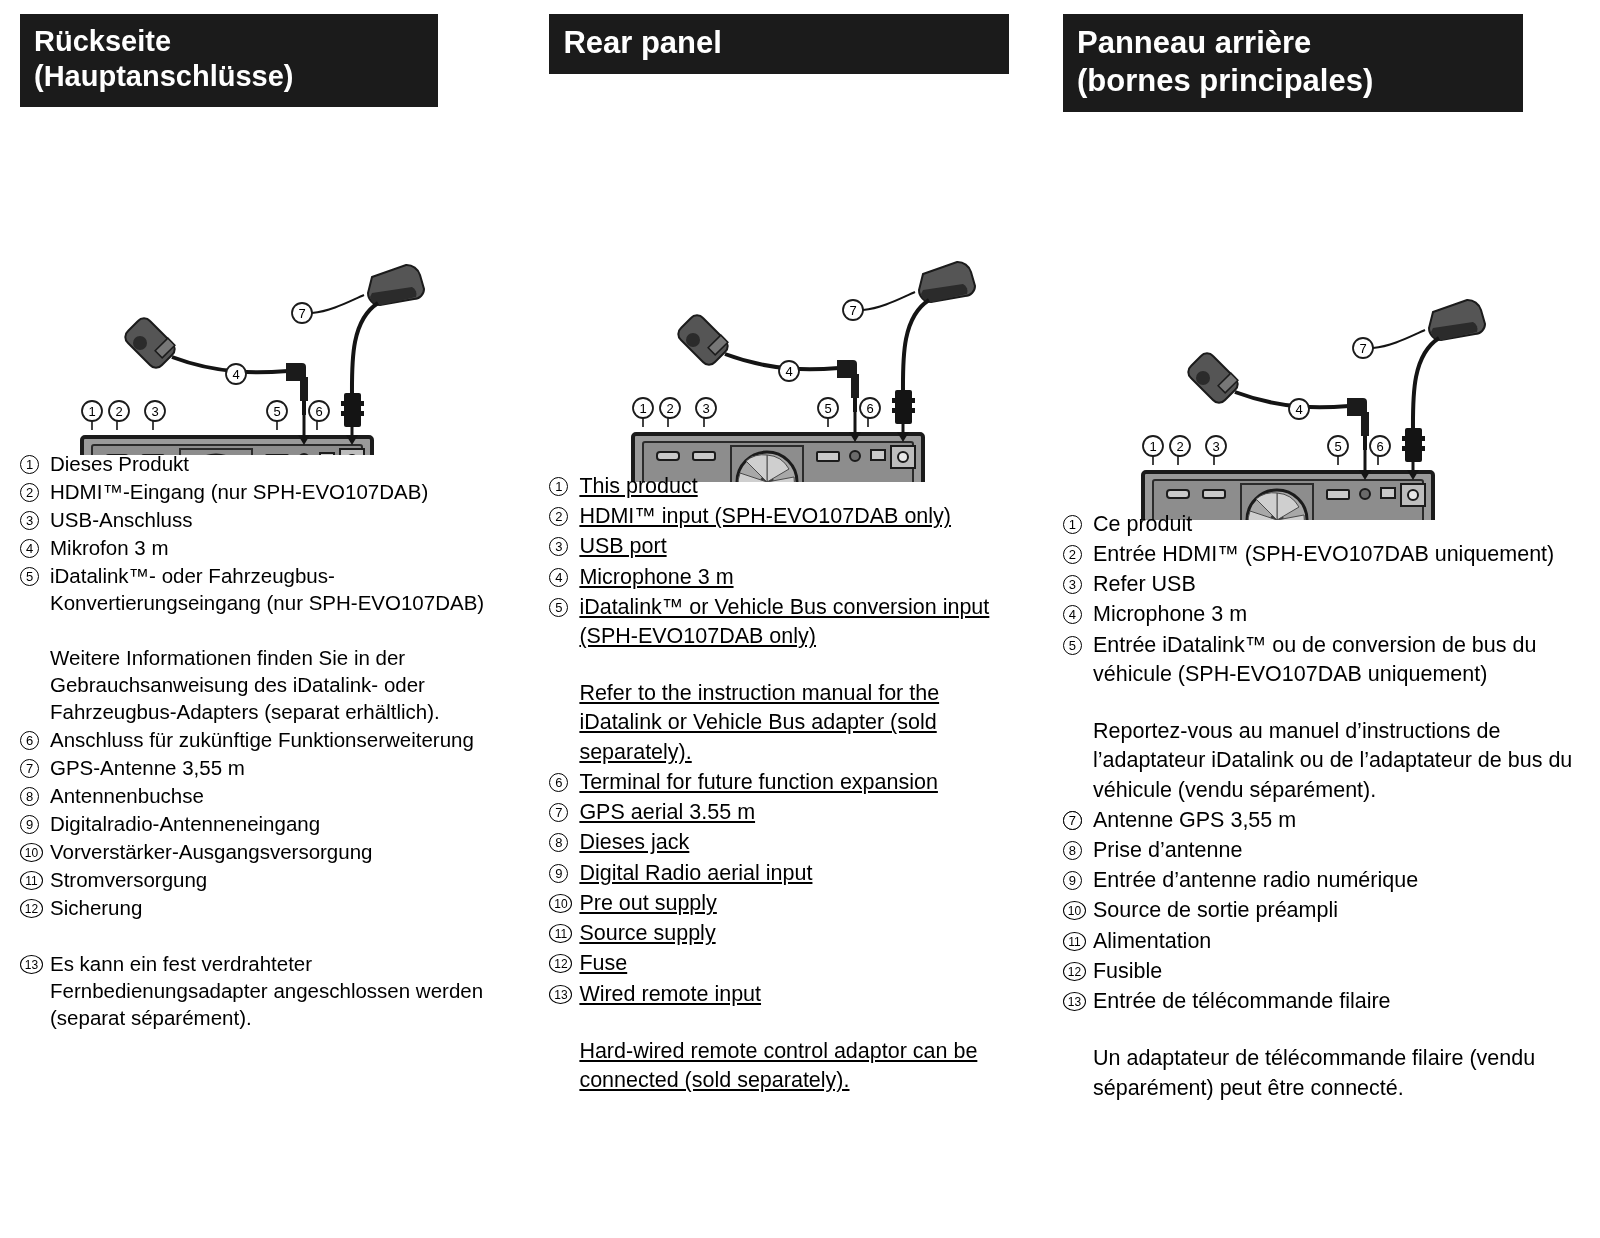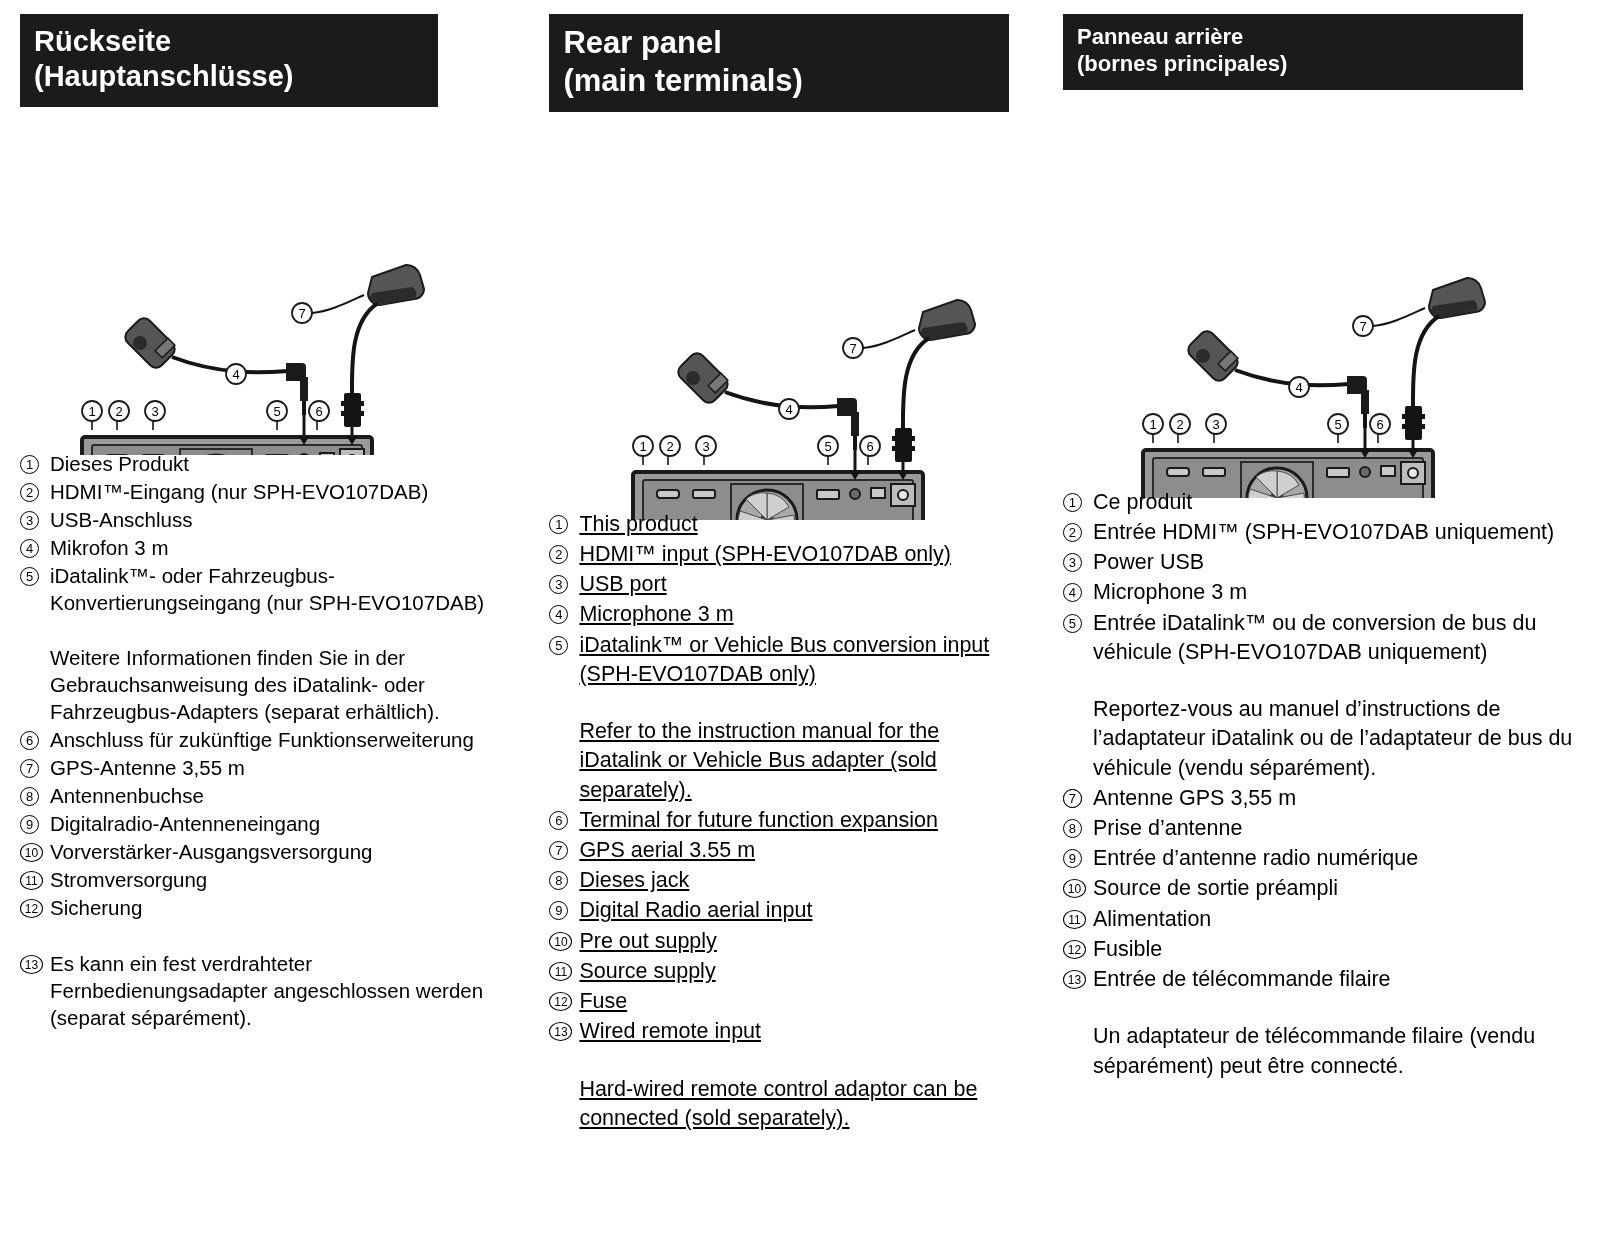--- a/index.html
+++ b/index.html
@@ -36,21 +36,21 @@
     background: #1b1b1b;
     color: #ffffff;
     font-weight: bold;
     line-height: 1.22;
     padding: 10px 14px 12px 14px;
     display: inline-block;
     box-sizing: border-box;
   }
   .banner-de { font-size: 29px; width: 418px; }
   .banner-en { font-size: 31px; width: 460px; }
-  .banner-fr { font-size: 22px; width: 460px; }
+  .banner-fr { font-size: 31px; width: 460px; }
 
   .diagram {
     position: relative;
     height: 325px;
     margin-top: 18px;
   }
   .diagram svg { display: block; }
 
   ul.list {
     list-style: none;
@@ -221,21 +221,20 @@
       <li><span class="num"><span class="circnum wide">10</span></span><span>Vorverstärker-Ausgangsversorgung</span></li>
       <li><span class="num"><span class="circnum wide">11</span></span><span>Stromversorgung</span></li>
       <li><span class="num"><span class="circnum wide">12</span></span><span>Sicherung</span></li>
       <li><span class="num"><span class="circnum wide">13</span></span><span class="sub">Es kann ein fest verdrahteter Fernbedienungsadapter angeschlossen werden (separat séparément).</span></li>
     </ul>
   </div>
 
   <div class="col col-en">
     <div class="banner banner-en">
       <div>Rear panel</div>
-      <div>(main terminals)</div>
     </div>
 
     <div class="diagram" style="height:380px;">
       <svg width="470" height="390" viewBox="0 0 470 390" xmlns="http://www.w3.org/2000/svg">
         <g>
           <path d="M374 182 l34 -12 a14 14 0 0 1 14 10 l4 14 a10 10 0 0 1 -10 10 l-34 6 a12 12 0 0 1 -12 -12 z" fill="#555" stroke="#1b1b1b" stroke-width="2"></path>
           <path d="M374 198 l40 -6 a8 8 0 0 1 4 10 l-34 8 a10 10 0 0 1 -12 -8 z" fill="#2b2b2b"></path>
         </g>
         <path d="M380 208 C 352 226, 354 270, 354 302" fill="none" stroke="#141414" stroke-width="4"></path>
         <rect x="346" y="298" width="17" height="34" rx="2" fill="#141414"></rect>
@@ -430,21 +429,21 @@
         <circle cx="318" cy="450" r="10" fill="#fff" stroke="#1b1b1b" stroke-width="1.8"></circle>
         <text x="318" y="455" font-size="13" text-anchor="middle">9</text>
         <circle cx="350" cy="450" r="10" fill="#fff" stroke="#1b1b1b" stroke-width="1.8"></circle>
         <text x="350" y="455" font-size="13" text-anchor="middle">8</text>
       </svg>
     </div>
 
     <ul class="list fr">
       <li><span class="num"><span class="circnum">1</span></span><span>Ce produit</span></li>
       <li><span class="num"><span class="circnum">2</span></span><span>Entrée HDMI™ (SPH-EVO107DAB uniquement)</span></li>
-      <li><span class="num"><span class="circnum">3</span></span><span>Power USB</span></li>
+      <li><span class="num"><span class="circnum">3</span></span><span>Refer USB</span></li>
       <li><span class="num"><span class="circnum">4</span></span><span>Microphone 3 m</span></li>
       <li><span class="num"><span class="circnum">5</span></span><span>Entrée iDatalink™ ou de conversion de bus du véhicule (SPH-EVO107DAB uniquement)</span><span class="sub">Reportez-vous au manuel d’instructions de l’adaptateur iDatalink ou de l’adaptateur de bus du véhicule (vendu séparément).</span></li>
       <li><span class="num"><span class="circnum">6</span></span></li>
       <li><span class="num"><span class="circnum">7</span></span><span>Antenne GPS 3,55 m</span></li>
       <li><span class="num"><span class="circnum">8</span></span><span>Prise d’antenne</span></li>
       <li><span class="num"><span class="circnum">9</span></span><span>Entrée d’antenne radio numérique</span></li>
       <li><span class="num"><span class="circnum wide">10</span></span><span>Source de sortie préampli</span></li>
       <li><span class="num"><span class="circnum wide">11</span></span><span>Alimentation</span></li>
       <li><span class="num"><span class="circnum wide">12</span></span><span>Fusible</span></li>
       <li><span class="num"><span class="circnum wide">13</span></span><span>Entrée de télécommande filaire</span><span class="sub">Un adaptateur de télécommande filaire (vendu séparément) peut être connecté.</span></li>

